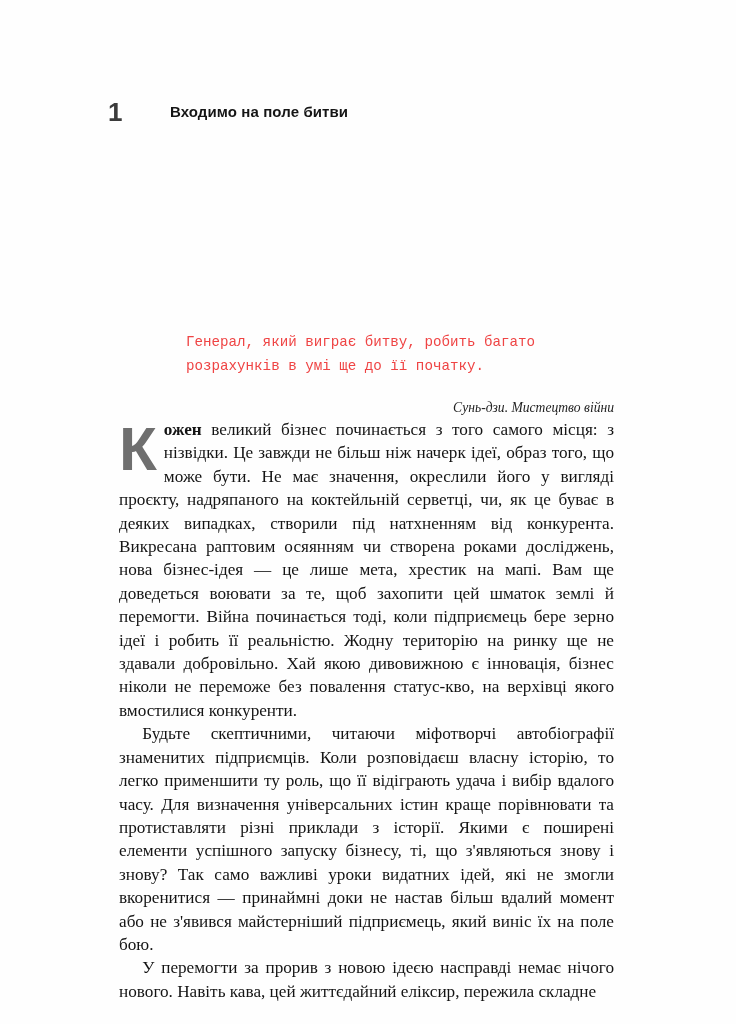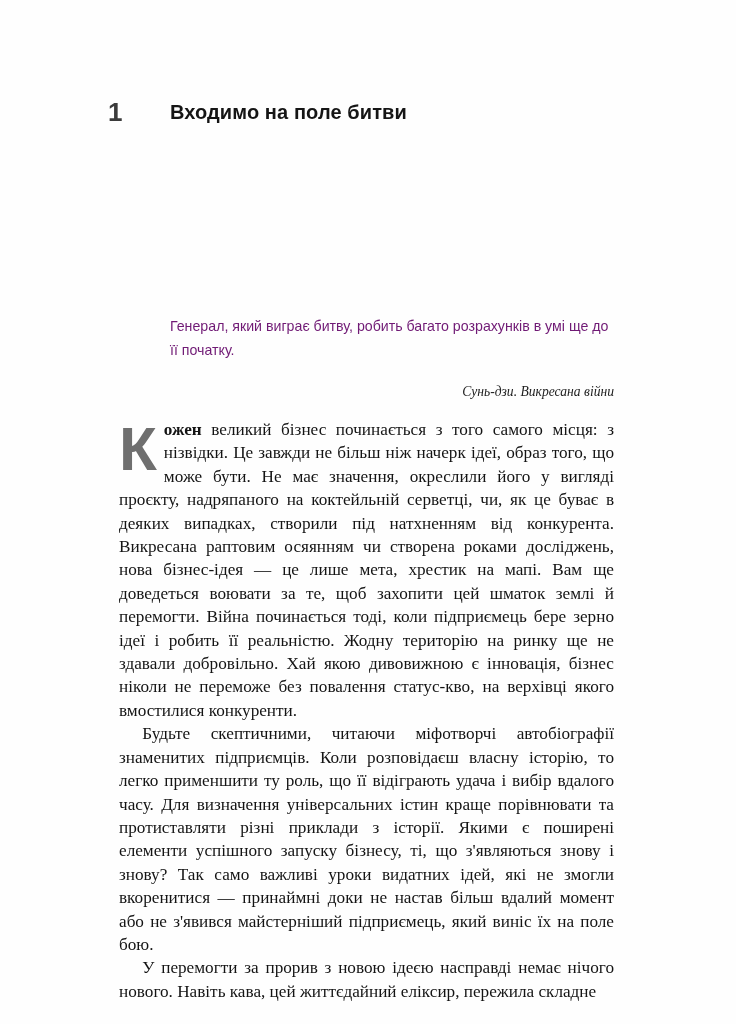--- a/index.html
+++ b/index.html
@@ -42,41 +42,41 @@
     color: #3b3b3b;
     letter-spacing: 0px;
   }
 
   .chapter-title {
     position: absolute;
     left: 170px;
     top: 0;
     font-family: "Liberation Sans", "DejaVu Sans", sans-serif;
     font-weight: bold;
-    font-size: 20px;
+    font-size: 15px;
     line-height: 32px;
     color: #151515;
     letter-spacing: 0.1px;
   }
 
   
   .epigraph {
     position: absolute;
     left: 170px;
     top: 314px;
     width: 444px;
   }
 
   .epigraph-text {
-    font-family: Liberation Sans, sans-serif;
+    font-family: Liberation Mono, monospace;
     font-size: 14.2px;
     line-height: 24px;
-    color: #701a75;
+    color: #ef4444;
     text-align: left;
-    margin: 0;
+    margin: 16px;
   }
 
   .epigraph-source {
     margin-top: 20px;
     font-family: "Liberation Serif", "DejaVu Serif", serif;
     font-style: italic;
     font-size: 13.6px;
     line-height: 20px;
     color: #222222;
     text-align: right;
@@ -132,21 +132,21 @@
 
 <div class="page">
 
   <div class="chapter-head">
     <div class="chapter-number">1</div>
     <div class="chapter-title">Входимо на поле битви</div>
   </div>
 
   <div class="epigraph">
     <p class="epigraph-text">Генерал, який виграє битву, робить багато розрахунків в умі ще до її початку.</p>
-    <div class="epigraph-source">Сунь-дзи. Викресана війни</div>
+    <div class="epigraph-source">Сунь-дзи. Мистецтво війни</div>
   </div>
 
   <div class="body-text">
 
     <p class="dropcap-para">
       <span class="dropcap">К</span><span class="lead-bold">ожен</span><span> великий бізнес починається з того самого місця: з нізвідки. Це завжди не більш ніж начерк ідеї, образ того, що </span><span class="em">може</span><span> бути. Не має значення, окреслили його у вигляді проєкту, надряпаного на коктейльній серветці, чи, як це буває в деяких випадках, створили під натхненням від конкурента. Викресана раптовим осяянням чи створена роками досліджень, нова бізнес-ідея — це лише мета, хрестик на мапі. Вам ще доведеться воювати за те, щоб захопити цей шматок землі й перемогти. Війна починається тоді, коли підприємець бере зерно ідеї і робить її реальністю. Жодну територію на ринку ще не здавали добровільно. Хай якою дивовижною є інновація, бізнес ніколи не переможе без повалення статус-кво, на верхівці якого вмостилися конкуренти.</span>
     </p>
 
     <p class="indent">Будьте скептичними, читаючи міфотворчі автобіографії знаменитих підприємців. Коли розповідаєш власну історію, то легко применшити ту роль, що її відіграють удача і вибір вдалого часу. Для визначення універсальних істин краще порівнювати та протиставляти різні приклади з історії. Якими є поширені елементи успішного запуску бізнесу, ті, що з'являються знову і знову? Так само важливі уроки видатних ідей, які не змогли вкоренитися — принаймні доки не настав більш вдалий момент або не з'явився майстерніший підприємець, який виніс їх на поле бою.</p>
 

